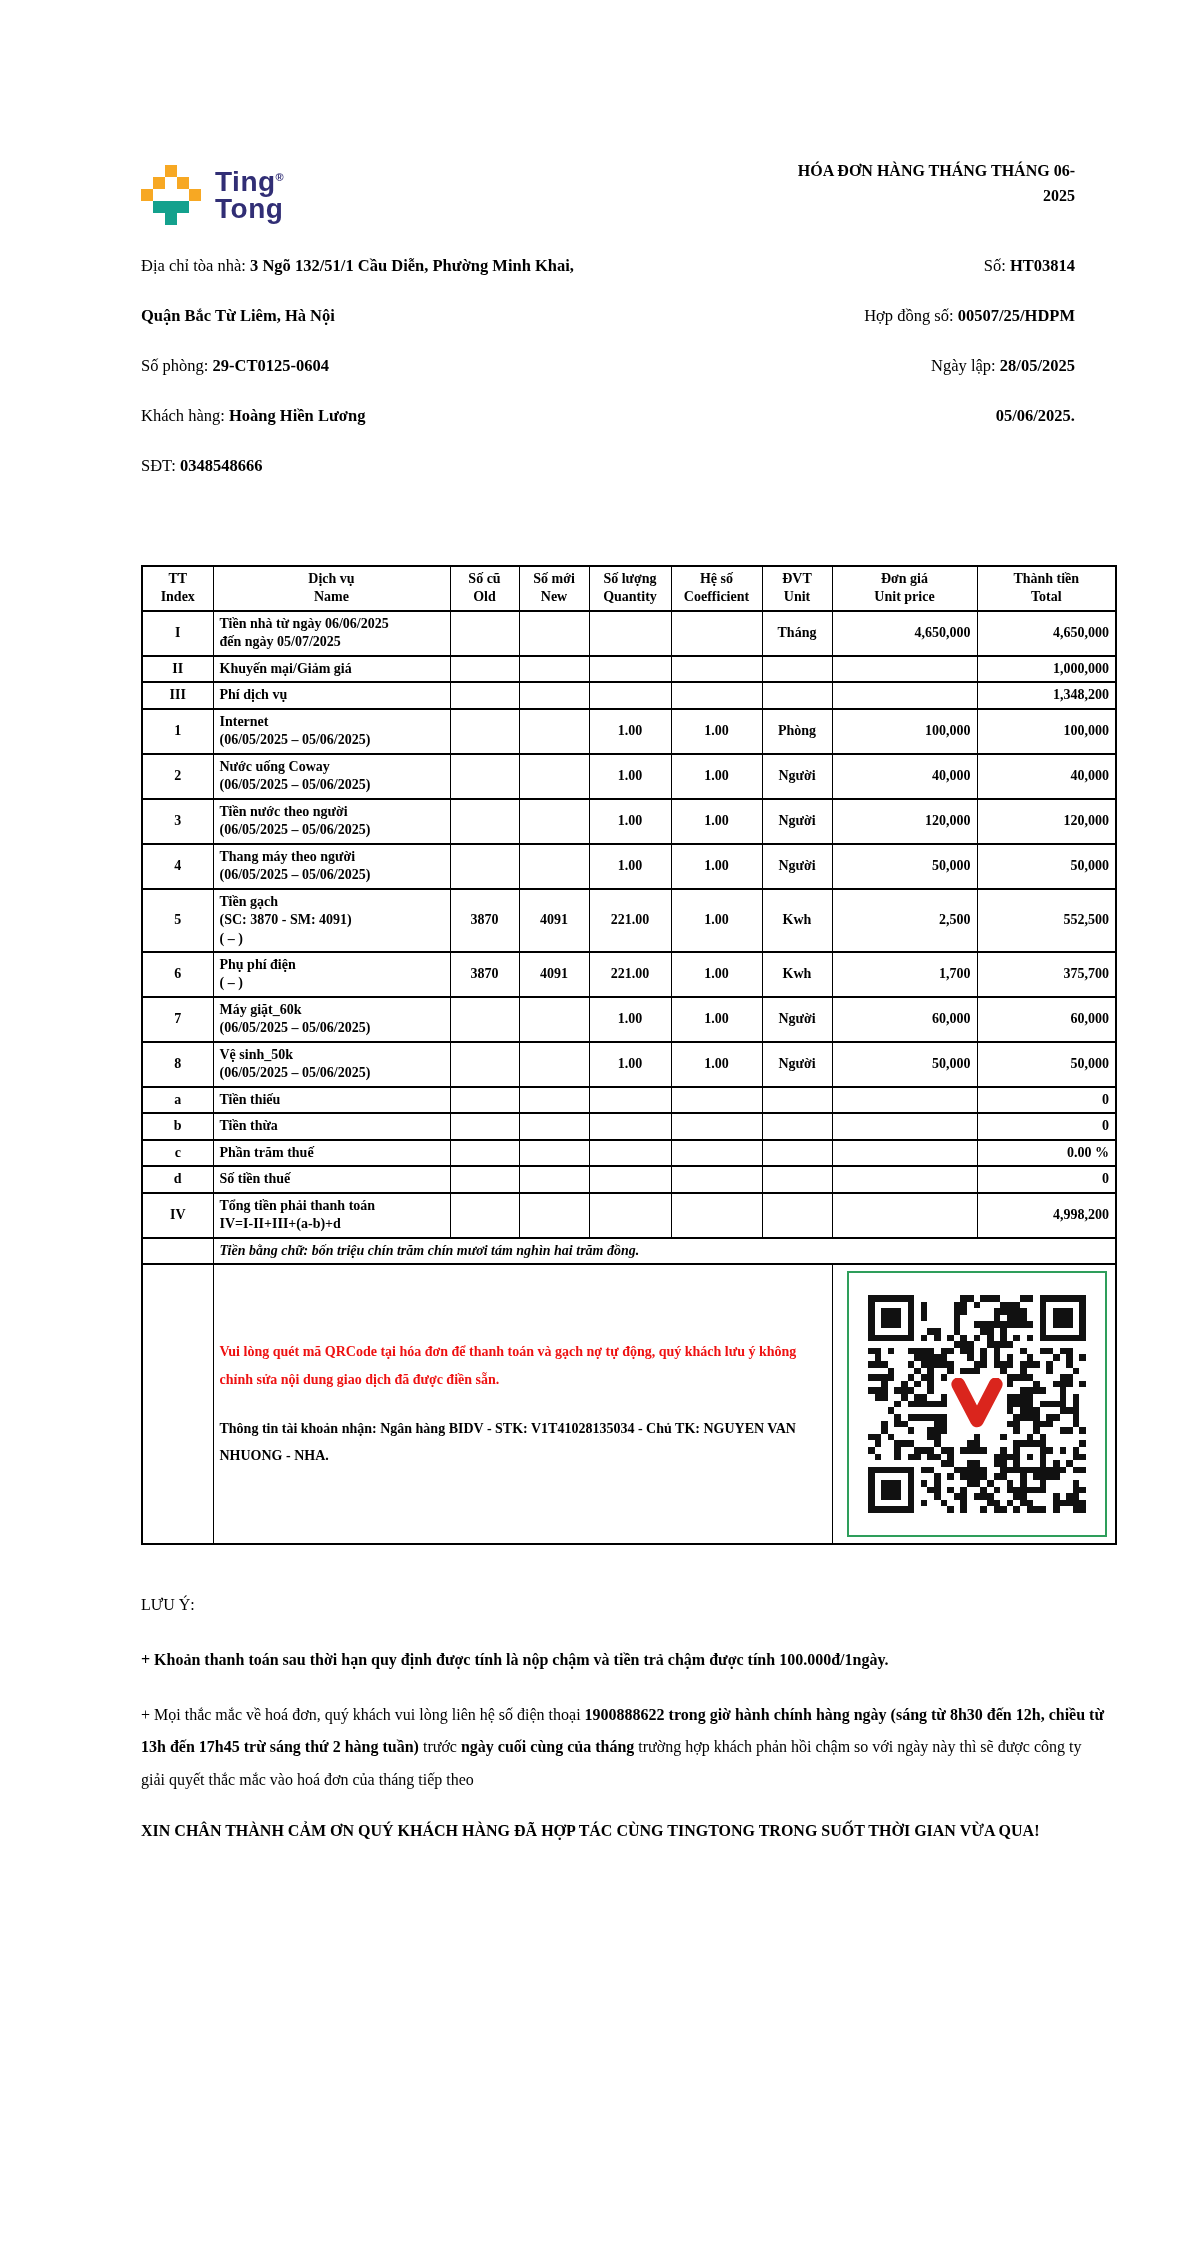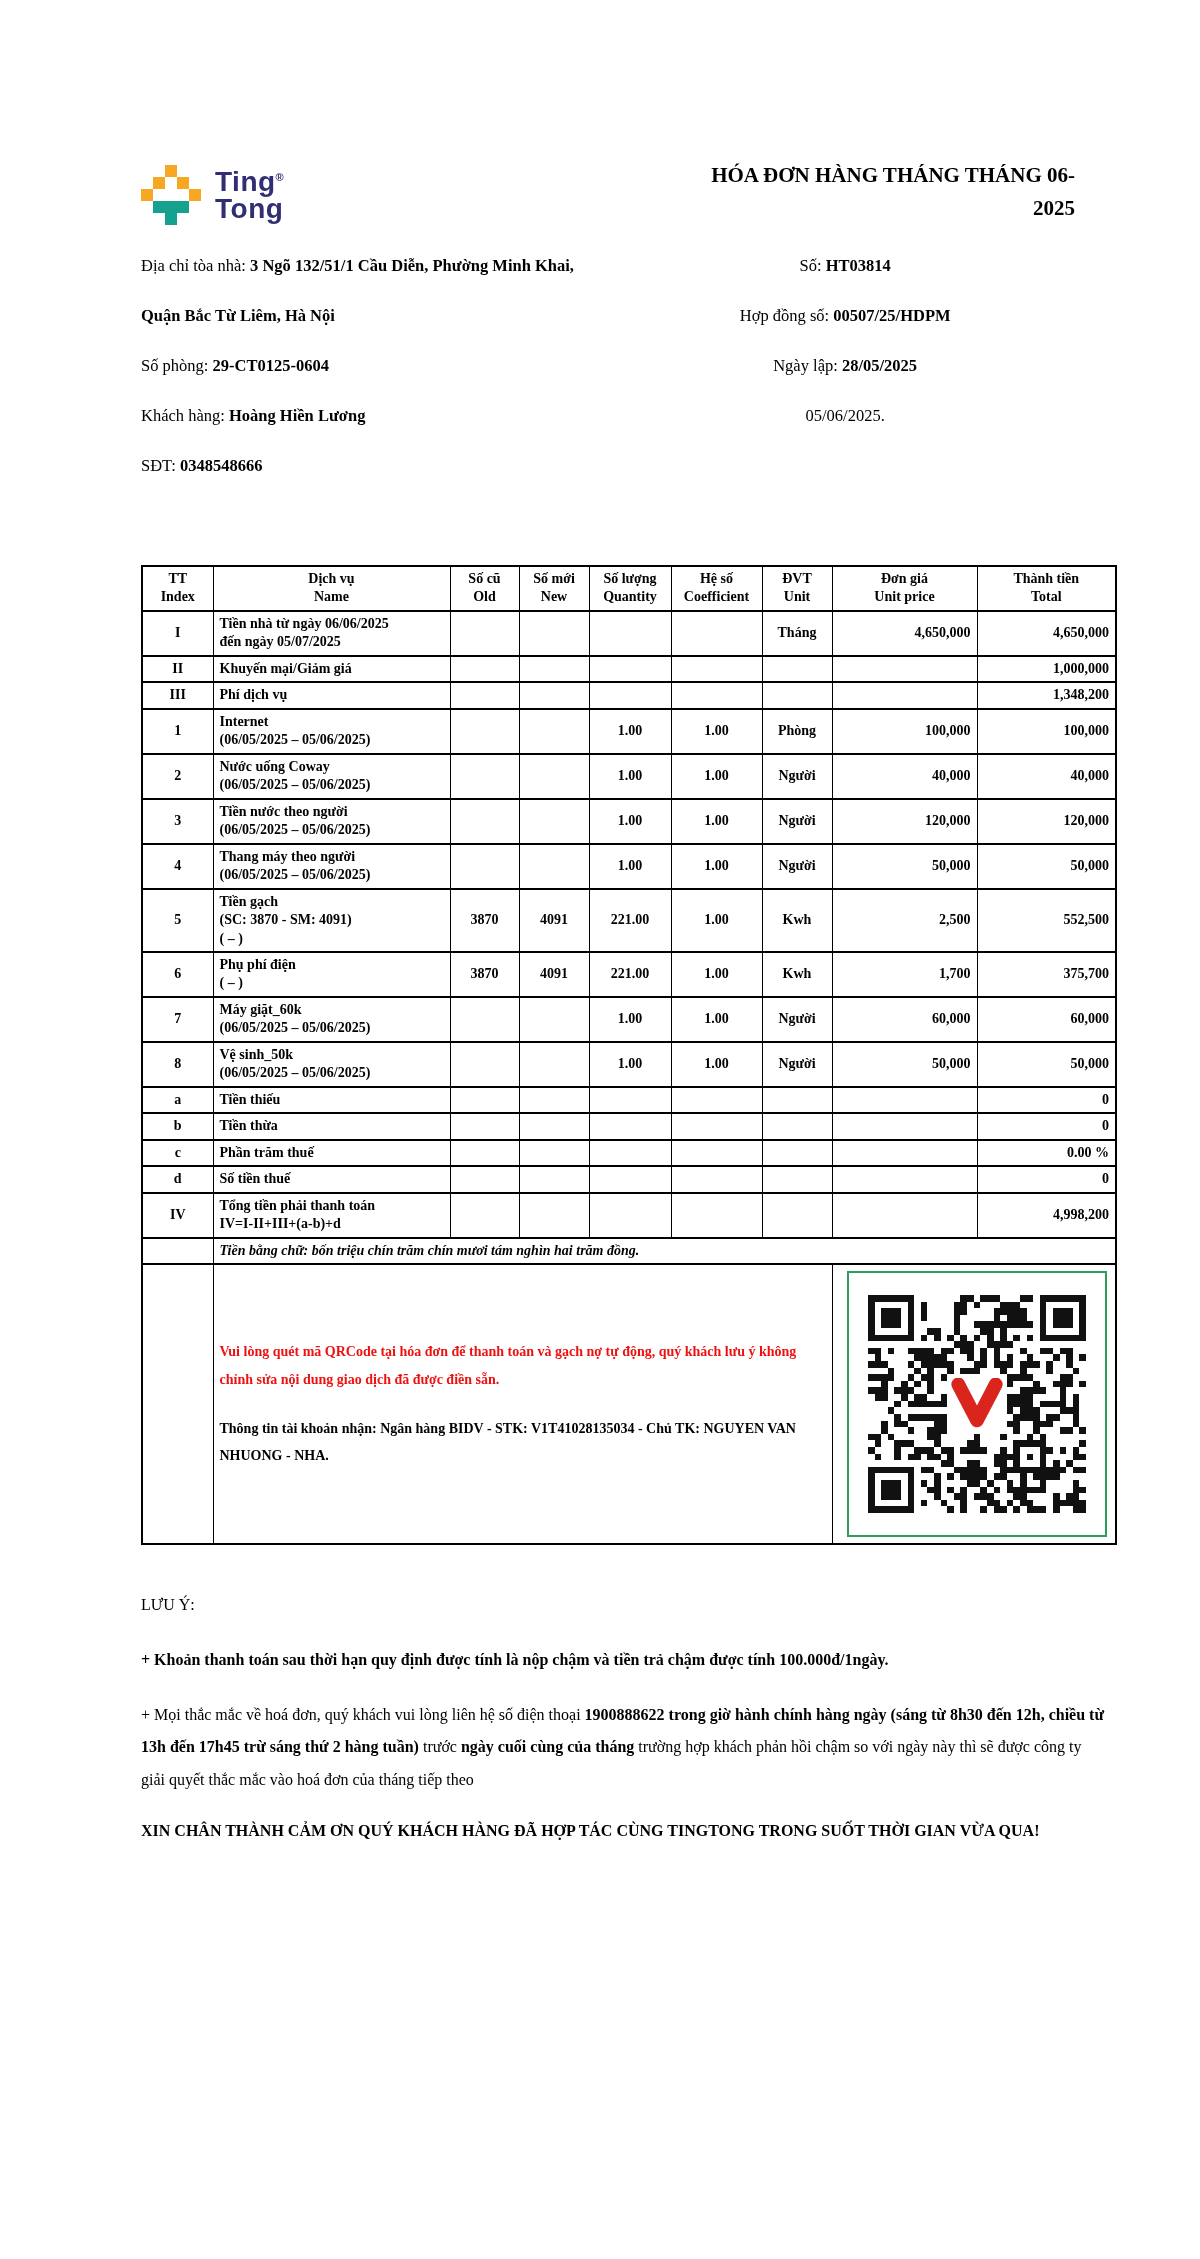--- a/index.html
+++ b/index.html
@@ -14,26 +14,26 @@
   
   .hdr{display:flex; justify-content:space-between; align-items:flex-start; padding:155px 125px 0 141px;}
   .logo{display:flex; align-items:flex-start;}
   .logo-icon{position:relative; width:60px; height:60px; margin-top:10px;}
   .logo-icon .px{position:absolute; width:12px; height:12px;}
   .px.y{background:var(--brand-yellow);}
   .px.t{background:var(--brand-teal);}
   .logo-text{margin:14px 0 0 14px; font-family:"Liberation Sans","DejaVu Sans",sans-serif;
              font-weight:700; font-size:28px; line-height:0.95; color:var(--brand-navy); letter-spacing:0.5px;}
   .logo-text sup{font-size:11px; vertical-align:super;}
-  .title{width:480px; text-align:right; font-weight:700; font-size:21px; line-height:1.55; margin-top:4px;}
+  .title{width:480px; text-align:right; font-weight:700; font-size:16px; line-height:1.55; margin-top:4px;}
 
   
   .info{display:flex; justify-content:space-between; padding:16px 125px 0 141px;}
   .info-left{width:485px;}
-  .info-right{width:470px; text-align:center;}
+  .info-right{width:470px; text-align:right;}
   .info p{line-height:50px; font-size:16.5px;}
   .info b{font-weight:700;}
 
   
   table.inv{border-collapse:collapse; border:2px solid #000; margin:74px 0 0 141px;
             width:974px; table-layout:fixed; font-size:14px;}
   .inv th,.inv td{border:1px solid #000; border-top-width:2px; border-bottom-width:2px;
                   padding:3px 6px; vertical-align:middle; font-weight:700; line-height:1.32;}
   .inv thead th{text-align:center;}
   .c-tt{text-align:center;}
@@ -92,21 +92,21 @@
     <div class="info-left">
       <p><span>Địa chỉ tòa nhà: </span><b>3 Ngõ 132/51/1 Cầu Diễn, Phường Minh Khai, Quận Bắc Từ Liêm, Hà Nội</b></p>
       <p><span>Số phòng: </span><b>29-CT0125-0604</b></p>
       <p><span>Khách hàng: </span><b>Hoàng Hiền Lương</b></p>
       <p><span>SĐT: </span><b>0348548666</b></p>
     </div>
     <div class="info-right">
       <p><span>Số: </span><b>HT03814</b></p>
       <p><span>Hợp đồng số: </span><b>00507/25/HDPM</b></p>
       <p><span>Ngày lập: </span><b>28/05/2025</b></p>
-      <p><span style="font-weight: 400;">05/06/2025.</span></p>
+      <p><span style="font-weight: 700;">05/06/2025.</span></p>
     </div>
   </div>
 
   <table class="inv">
     <colgroup>
       <col style="width:71px">
         <col style="width:237px">
         <col style="width:69px">
       <col style="width:70px">
         <col style="width:82px">

